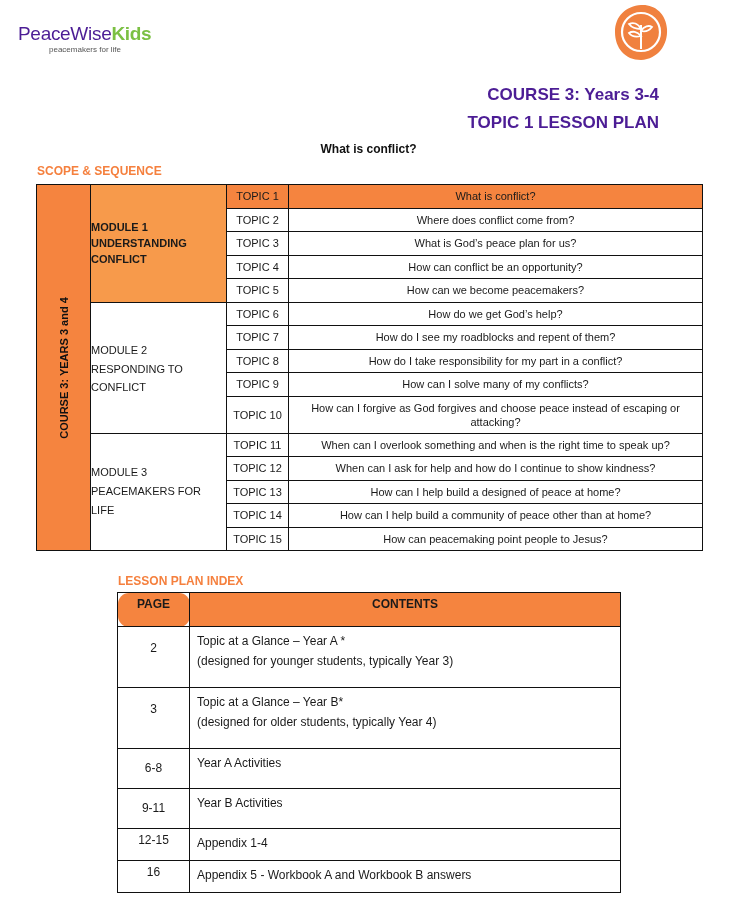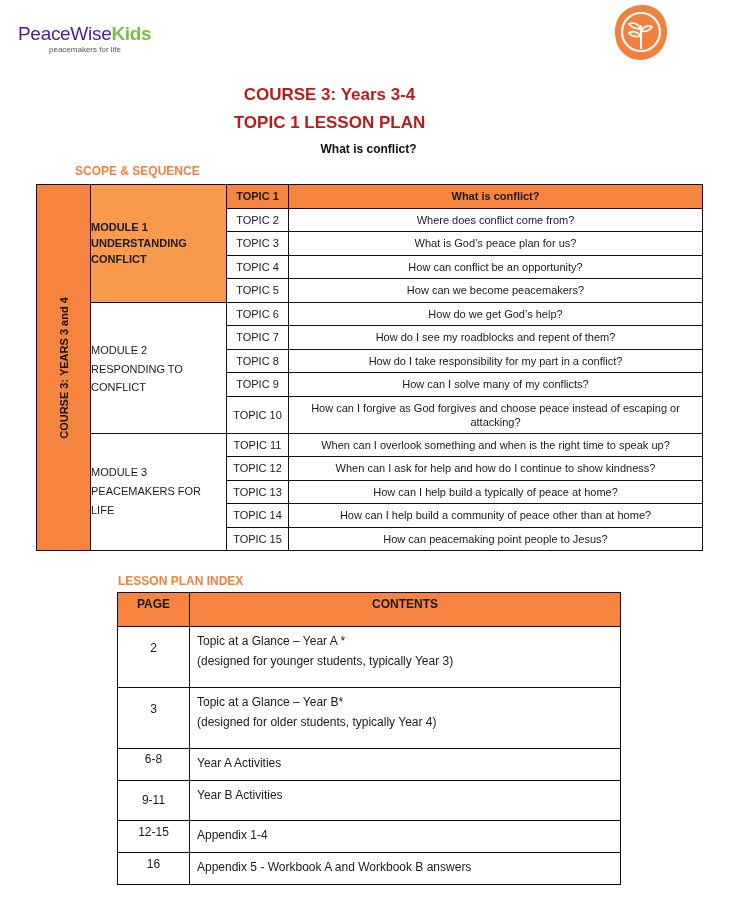--- a/index.html
+++ b/index.html
@@ -7,52 +7,52 @@
          font-family:"Liberation Sans", "DejaVu Sans", sans-serif; color:#1a1a1a; }
 
   .logo { position:absolute; left:18px; top:24px; }
   .logo-main { font-size:19px; letter-spacing:-0.3px; line-height:20px; }
   .logo-peace { color:#4c1d95; }
   .logo-kids { color:#7bc043; font-weight:bold; }
   .logo-tag { font-size:8px; color:#555; margin-left:31px; margin-top:1px; }
 
   .emblem { position:absolute; left:614px; top:3px; width:54px; height:58px; }
 
-  .title { position:absolute; left:0; width:659px; text-align:center; color:#b91c1c;
+  .title { position:absolute; left:0; width:659px; text-align:right; color:#4c1d95;
            font-weight:bold; }
   .title-1 { top:85px; font-size:17px; }
   .title-2 { top:113px; font-size:17px; }
   .subtitle { position:absolute; left:0; width:737px; text-align:center; top:142px;
               font-size:12px; font-weight:bold; color:#111; }
 
   .section-label { position:absolute; color:#f5803e; font-weight:bold; font-size:12px; }
-  .scope-label { left:37px; top:164px;margin-left:38px; }
+  .scope-label { left:37px; top:164px; }
   .index-label { left:118px; top:574px;text-align:center; }
 
   table { border-collapse:collapse; position:absolute; }
   td, th { border:1px solid #111; padding:0; font-size:11px; }
 
   
   .scope { left:36px; top:184px; width:667px; }
   .scope .course-cell { width:53px; background:#f5843f; position:relative; }
   .scope .course-text { position:absolute; left:50%; top:50%;
                         transform:translate(-50%,-50%) rotate(-90deg);
                         white-space:nowrap; font-weight:bold; font-size:11px; color:#111; }
   .scope .mod-cell { width:135px; text-align:left; line-height:16px; }
   .scope .mod-1 { background:#f79a4b; font-weight:bold; }
   .scope .topic-id { width:61px; text-align:center; height:22.5px; }
   .scope .topic-q { text-align:center; }
   .scope .tall { height:36px; line-height:14px; }
-  .scope .hl { background:#f5843f; font-weight:bold; }
+  .scope .hl { background:#f5843f; font-weight:normal; }
 
   
   .index { left:117px; top:592px; width:504px; }
   .index th { background:#f5843f; font-weight:bold; font-size:12px; vertical-align:top;
               padding-top:4px; height:29px; }
-  .index th.page-h { width:71px; }
+  .index th.page-h { width:71px;border-radius:11px; }
   .index td { vertical-align:top; font-size:12px; }
   .index td.pg { text-align:center; padding-top:8px; }
   .index td.ct { padding:4px 0 0 7px; line-height:20px; }
   .index tr.big td { height:46px; }
   .index tr.big td.pg { padding-top:14px; }
   .index tr.small td { height:27px; }
 </style>
 </head>
 <body>
 
@@ -140,21 +140,21 @@
     </td>
     <td class="topic-id">TOPIC 11</td>
     <td class="topic-q">When can I overlook something and when is the right time to speak up?</td>
   </tr>
   <tr>
         <td class="topic-id">TOPIC 12</td>
         <td class="topic-q">When can I ask for help and how do I continue to show kindness?</td>
       </tr>
   <tr>
         <td class="topic-id">TOPIC 13</td>
-        <td class="topic-q">How can I help build a typically of peace at home?</td>
+        <td class="topic-q">How can I help build a designed of peace at home?</td>
       </tr>
   <tr>
         <td class="topic-id">TOPIC 14</td>
         <td class="topic-q">How can I help build a community of peace other than at home?</td>
       </tr>
   <tr>
         <td class="topic-id">TOPIC 15</td>
         <td class="topic-q">How can peacemaking point people to Jesus?</td>
       </tr>
 </tbody>
@@ -176,21 +176,21 @@
         </td>
   </tr>
   <tr class="big">
     <td class="pg">3</td>
     <td class="ct">
           <div>Topic at a Glance – Year B*</div>
           <div>(designed for older students, typically Year 4)</div>
         </td>
   </tr>
   <tr class="small">
-    <td class="pg" style="padding-top:3px">6-8</td>
+    <td class="pg" style="padding-top:12px">6-8</td>
     <td class="ct">Year A Activities</td>
   </tr>
   <tr class="small">
     <td class="pg" style="padding-top:12px">9-11</td>
     <td class="ct">Year B Activities</td>
   </tr>
   <tr class="small">
     <td class="pg" style="padding-top:4px">12-15</td>
     <td class="ct">Appendix 1-4</td>
   </tr>

